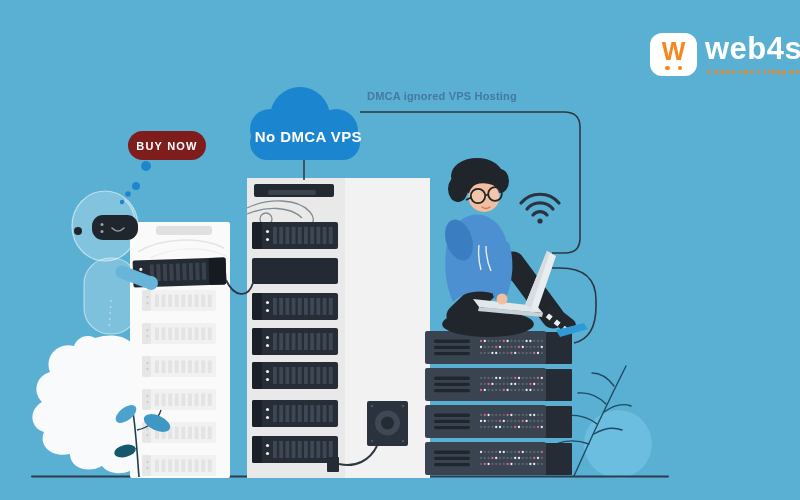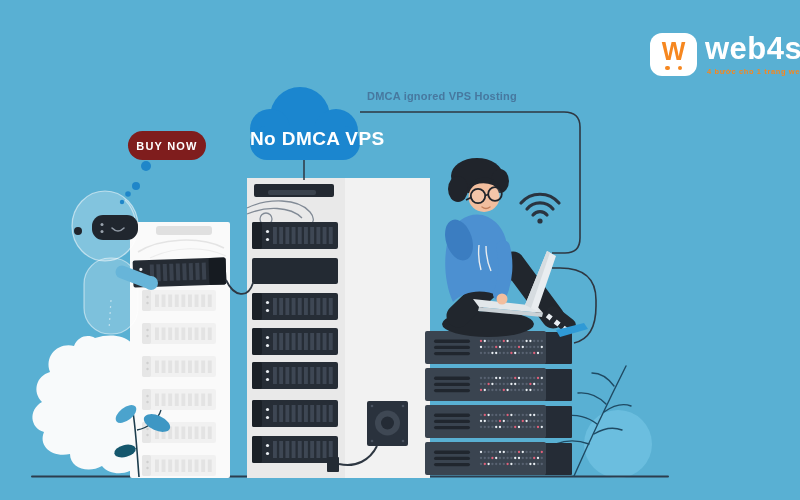--- a/index.html
+++ b/index.html
@@ -8,21 +8,21 @@
     background:#59B0D3;font-family:"Liberation Sans",sans-serif;
   }
   #scene{position:absolute;left:0;top:0;}
   .overlay{position:absolute;white-space:nowrap;}
   #heading{
     left:367px;top:90px;font-size:11px;font-weight:700;
     color:#47789F;letter-spacing:.2px;
   }
   #cloud-label{
     left:250px;top:128px;width:112px;text-align:right;
-    font-size:19px;font-weight:700;color:#FFFFFF;letter-spacing:.4px;
+    font-size:15px;font-weight:700;color:#FFFFFF;letter-spacing:.4px;
   }
   #buy-now{
     left:128px;top:131px;width:78px;height:29px;border-radius:15px;
     background:#7f1d1d;display:flex;align-items:center;justify-content:center;
     font-size:11px;font-weight:700;color:#fff;letter-spacing:1.2px;cursor:pointer;
     border:none;
   }
   #logo{left:650px;top:33px;display:flex;align-items:flex-start;gap:8px;cursor:pointer;}
   #logo-badge{
     width:47px;height:43px;background:#fff;border-radius:12px;

